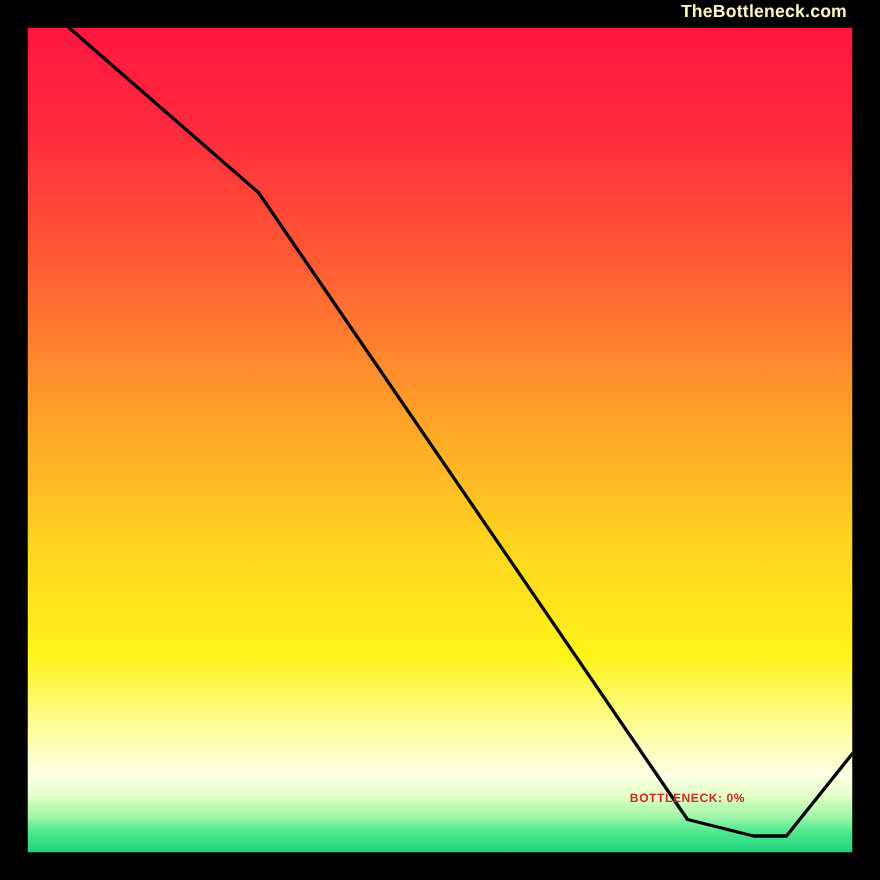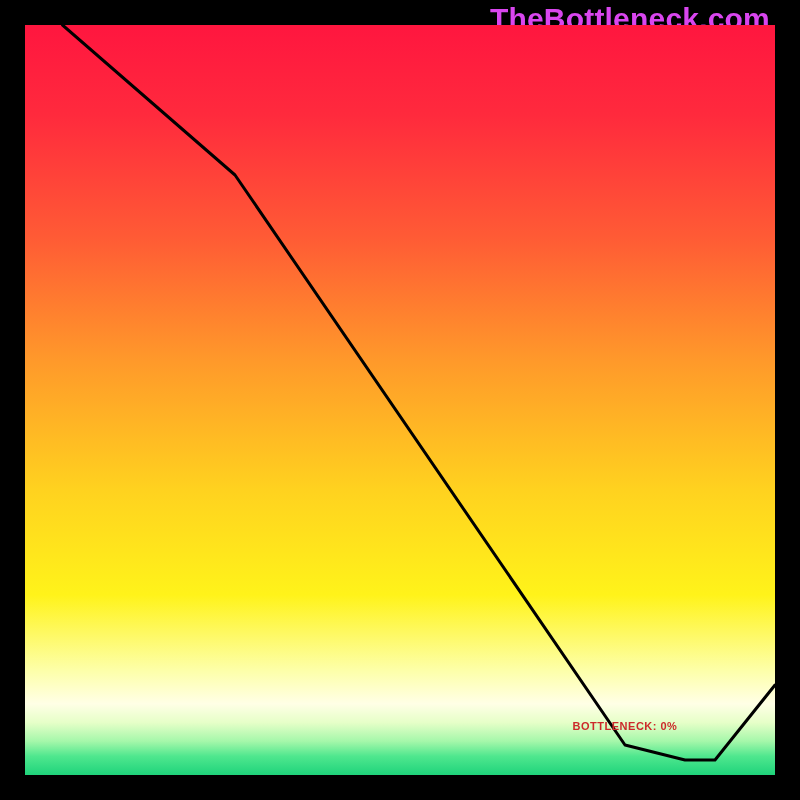--- a/index.html
+++ b/index.html
@@ -23,22 +23,22 @@
     position: absolute;
     left: 0;
     top: 0;
     width: 750px;
     height: 750px;
   }
   .watermark {
     position: absolute;
     top: 2px;
     right: 30px;
-    color: #d946ef;
-    font-size: 30px;
+    color: #fef9c3;
+    font-size: 16px;
     font-weight: 600;
     letter-spacing: 0.2px;
     font-family: Arial, sans-serif;
   }
   .annotation {
     position: absolute;
     font-size: 11px;
     font-weight: 700;
     letter-spacing: 0.5px;
     font-family: Arial, sans-serif;

